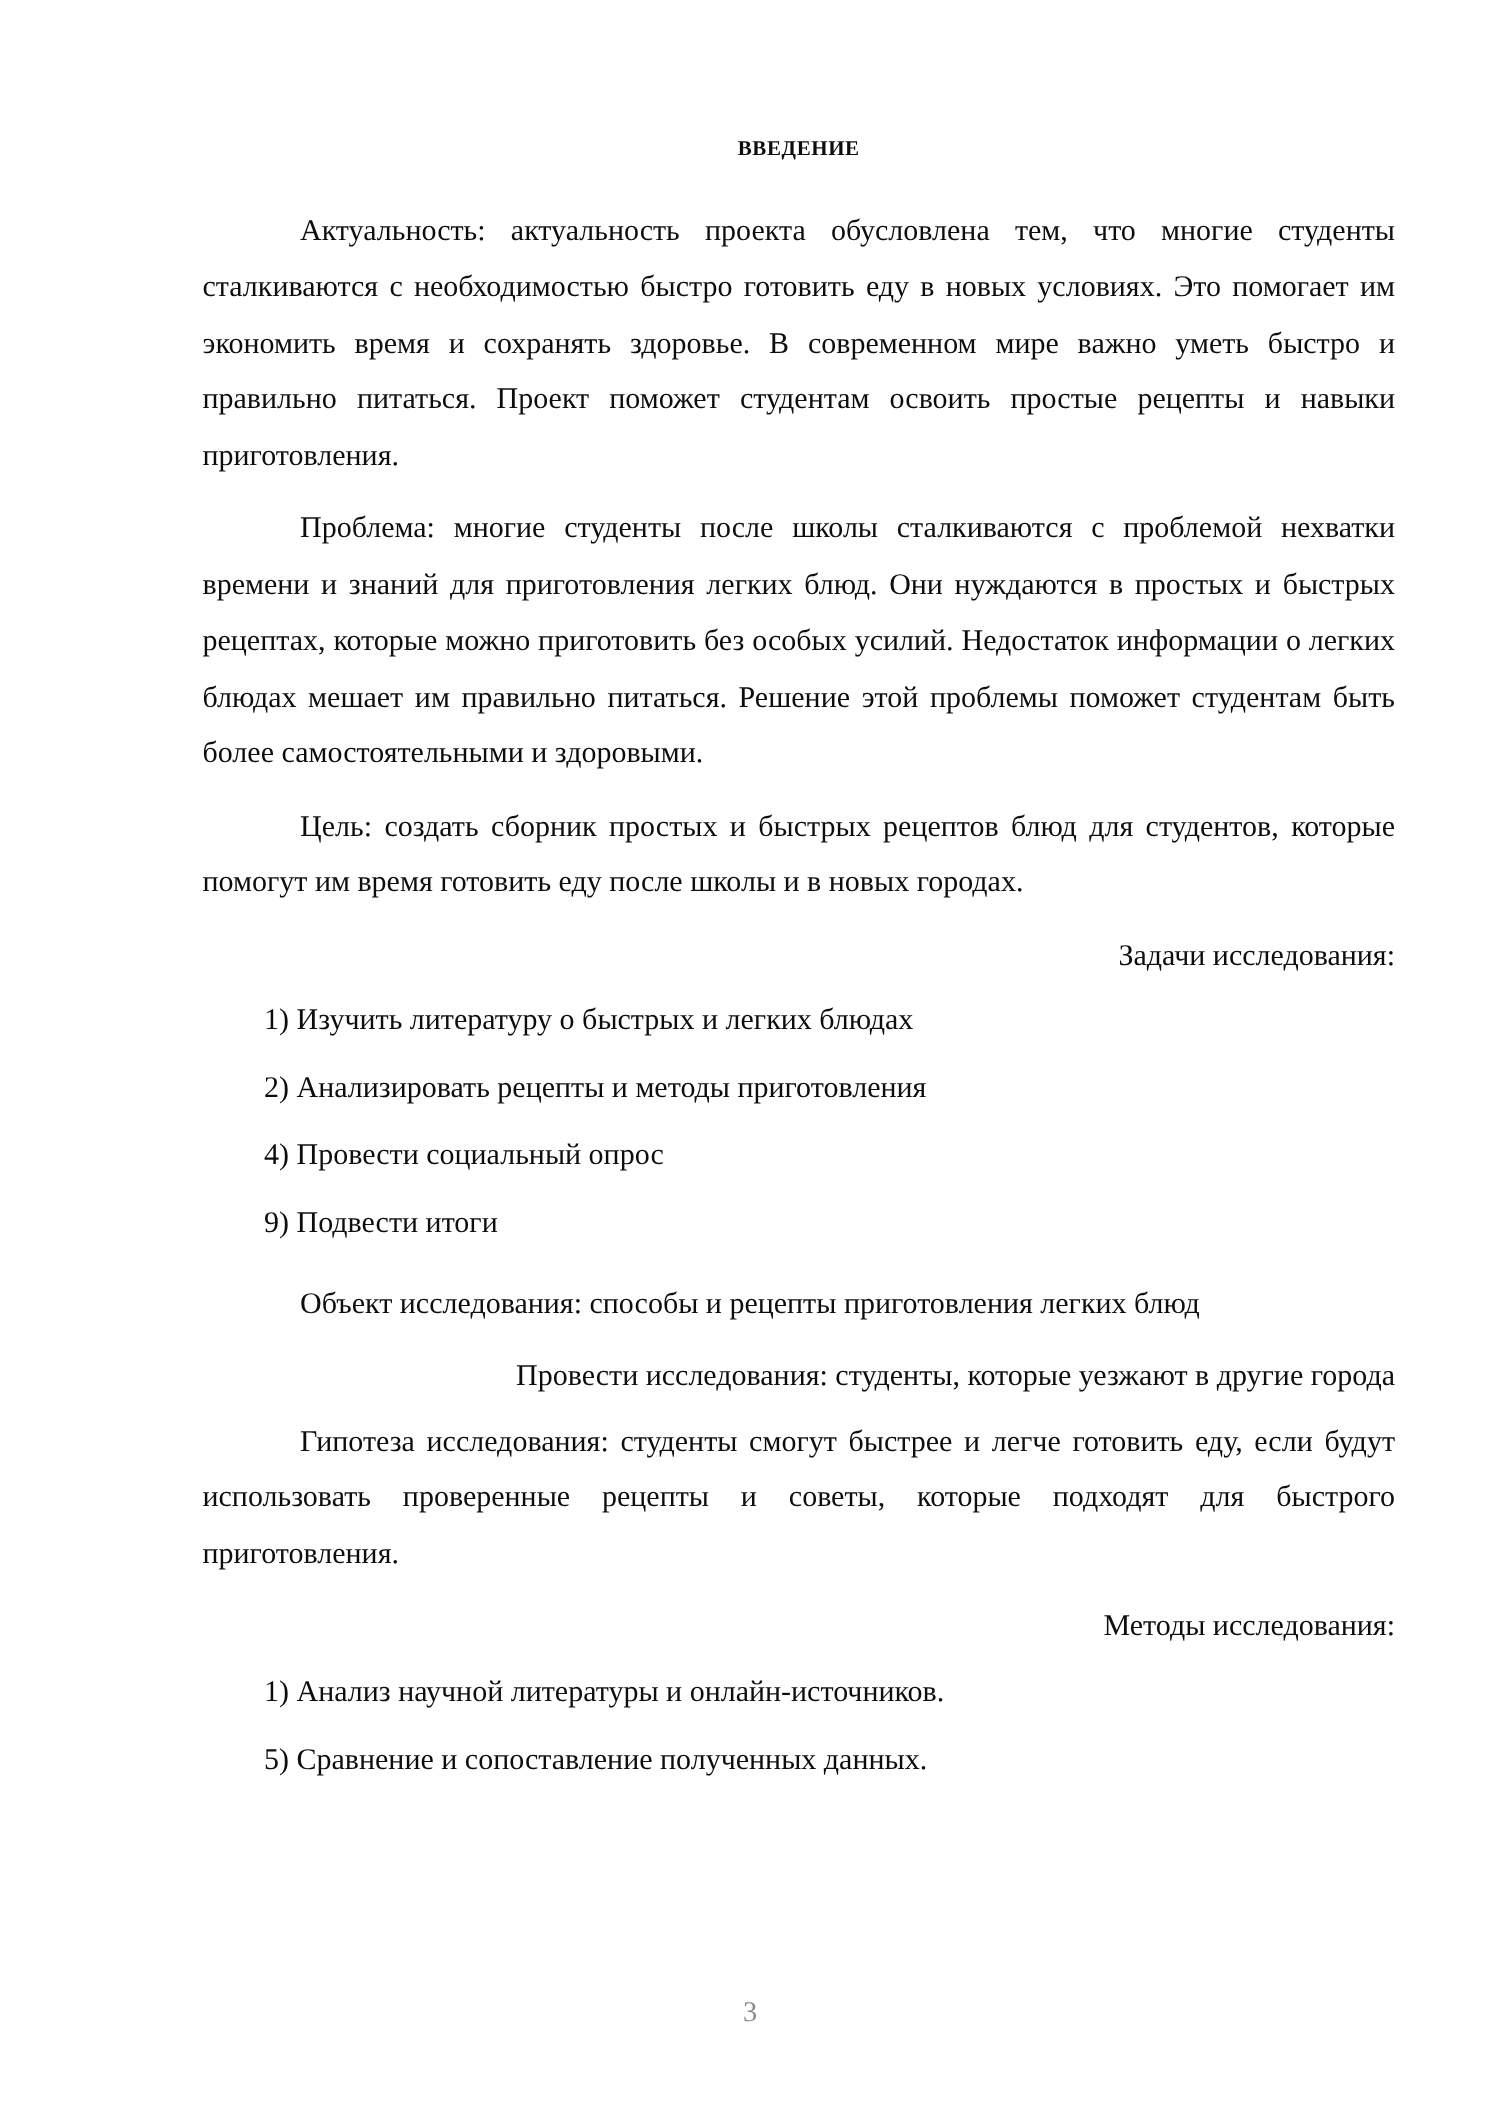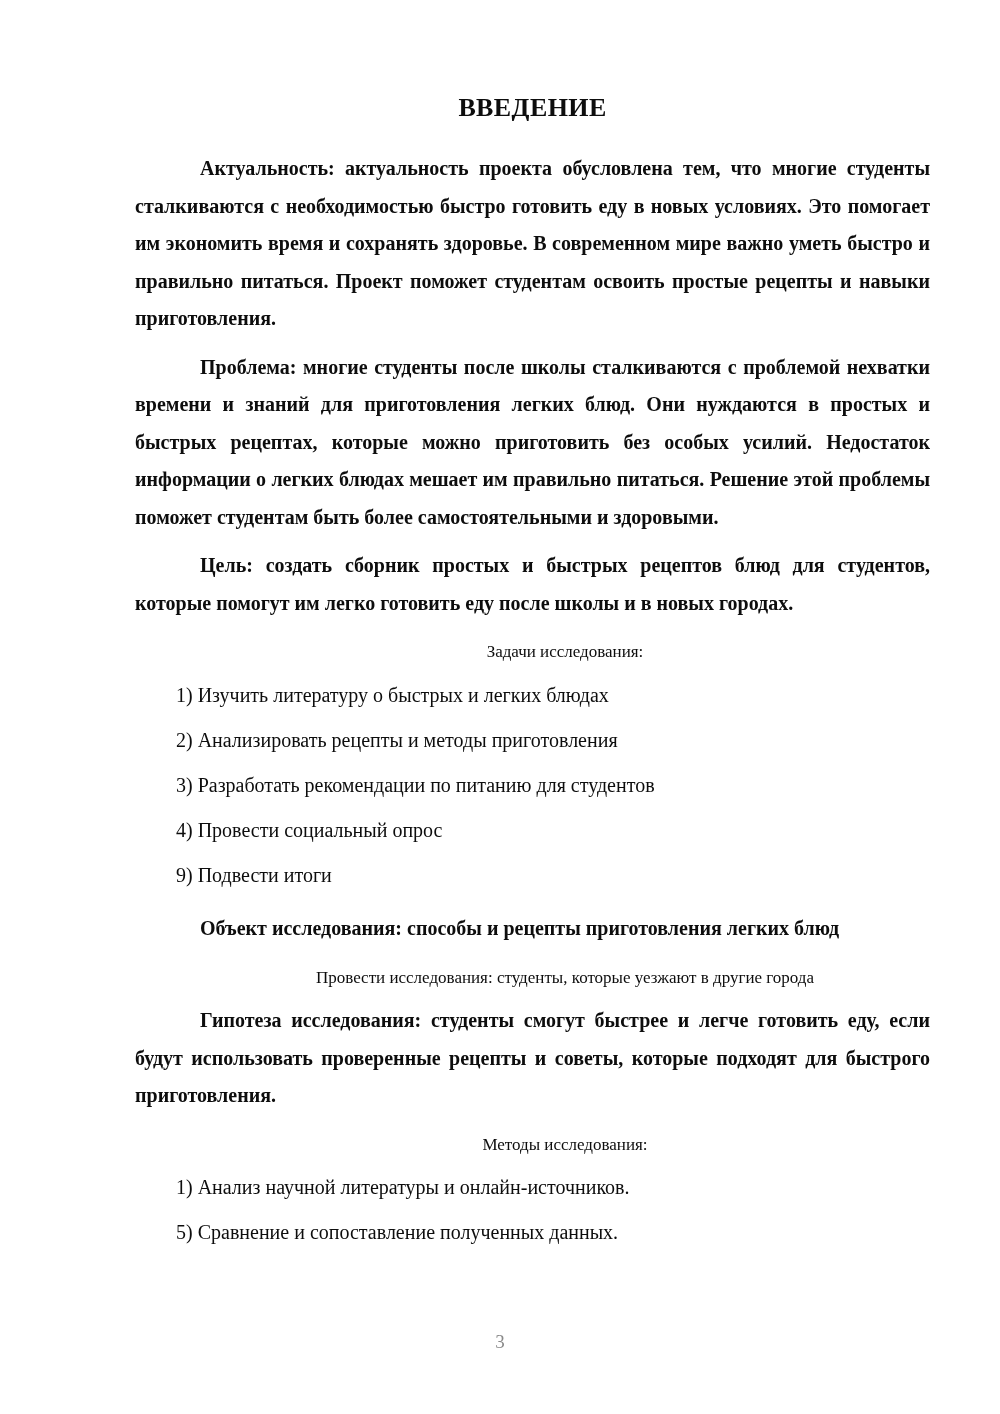--- a/index.html
+++ b/index.html
@@ -23,47 +23,46 @@
   }
 
   .content {
     position: absolute;
     left: 135px;
     top: 92px;
     width: 795px;
   }
 
   .doc-heading {
-    font-size: 26px;
+    font-size: 14px;
     font-weight: bold;
     text-align: center;
     letter-spacing: 0.4px;
     margin: 0 0 27px 0;
     line-height: 1.2;
   }
 
   .para {
     font-size: 20px;
     line-height: 37.5px;
     text-align: justify;
     text-justify: inter-word;
     text-indent: 65px;
     margin: 0 0 11px 0;
     hyphens: none;
-    font-weight: bold;
   }
 
   .para.last-line-left {
     text-align-last: left;
   }
 
   .label-line {
-    font-size: 17px;
+    font-size: 20px;
     line-height: 37.5px;
-    text-align: center;
+    text-align: right;
     text-indent: 65px;
     margin: 0 0 6px 0;
   }
 
   .list {
     list-style: none;
     margin: 0 0 8px 0;
     padding: 0;
   }
 
@@ -99,28 +98,27 @@
 <div class="page">
 
   <div class="content">
 
     <h1 class="doc-heading">ВВЕДЕНИЕ</h1>
 
     <p class="para">Актуальность: актуальность проекта обусловлена тем, что многие студенты сталкиваются с необходимостью быстро готовить еду в новых условиях. Это помогает им экономить время и сохранять здоровье. В современном мире важно уметь быстро и правильно питаться. Проект поможет студентам освоить простые рецепты и навыки приготовления.</p>
 
     <p class="para">Проблема: многие студенты после школы сталкиваются с проблемой нехватки времени и знаний для приготовления легких блюд. Они нуждаются в простых и быстрых рецептах, которые можно приготовить без особых усилий. Недостаток информации о легких блюдах мешает им правильно питаться. Решение этой проблемы поможет студентам быть более самостоятельными и здоровыми.</p>
 
-    <p class="para">Цель: создать сборник простых и быстрых рецептов блюд для студентов, которые помогут им легко готовить еду после школы и в новых городах.</p>
+    <p class="para">Цель: создать сборник простых и быстрых рецептов блюд для студентов, которые помогут им время готовить еду после школы и в новых городах.</p>
 
     <p class="label-line">Задачи исследования:</p>
 
     <ul class="list">
       <li class="list-item">1) Изучить литературу о быстрых и легких блюдах</li>
       <li class="list-item">2) Анализировать рецепты и методы приготовления</li>
-      <li class="list-item">3) Разработать рекомендации по питанию для студентов</li>
       <li class="list-item">4) Провести социальный опрос</li>
       <li class="list-item">9) Подвести итоги</li>
     </ul>
 
     <div class="block-gap-sm"></div>
 
     <p class="para last-line-left">Объект исследования: способы и рецепты приготовления легких блюд</p>
 
     <p class="label-line">Провести исследования: студенты, которые уезжают в другие города</p>
 

